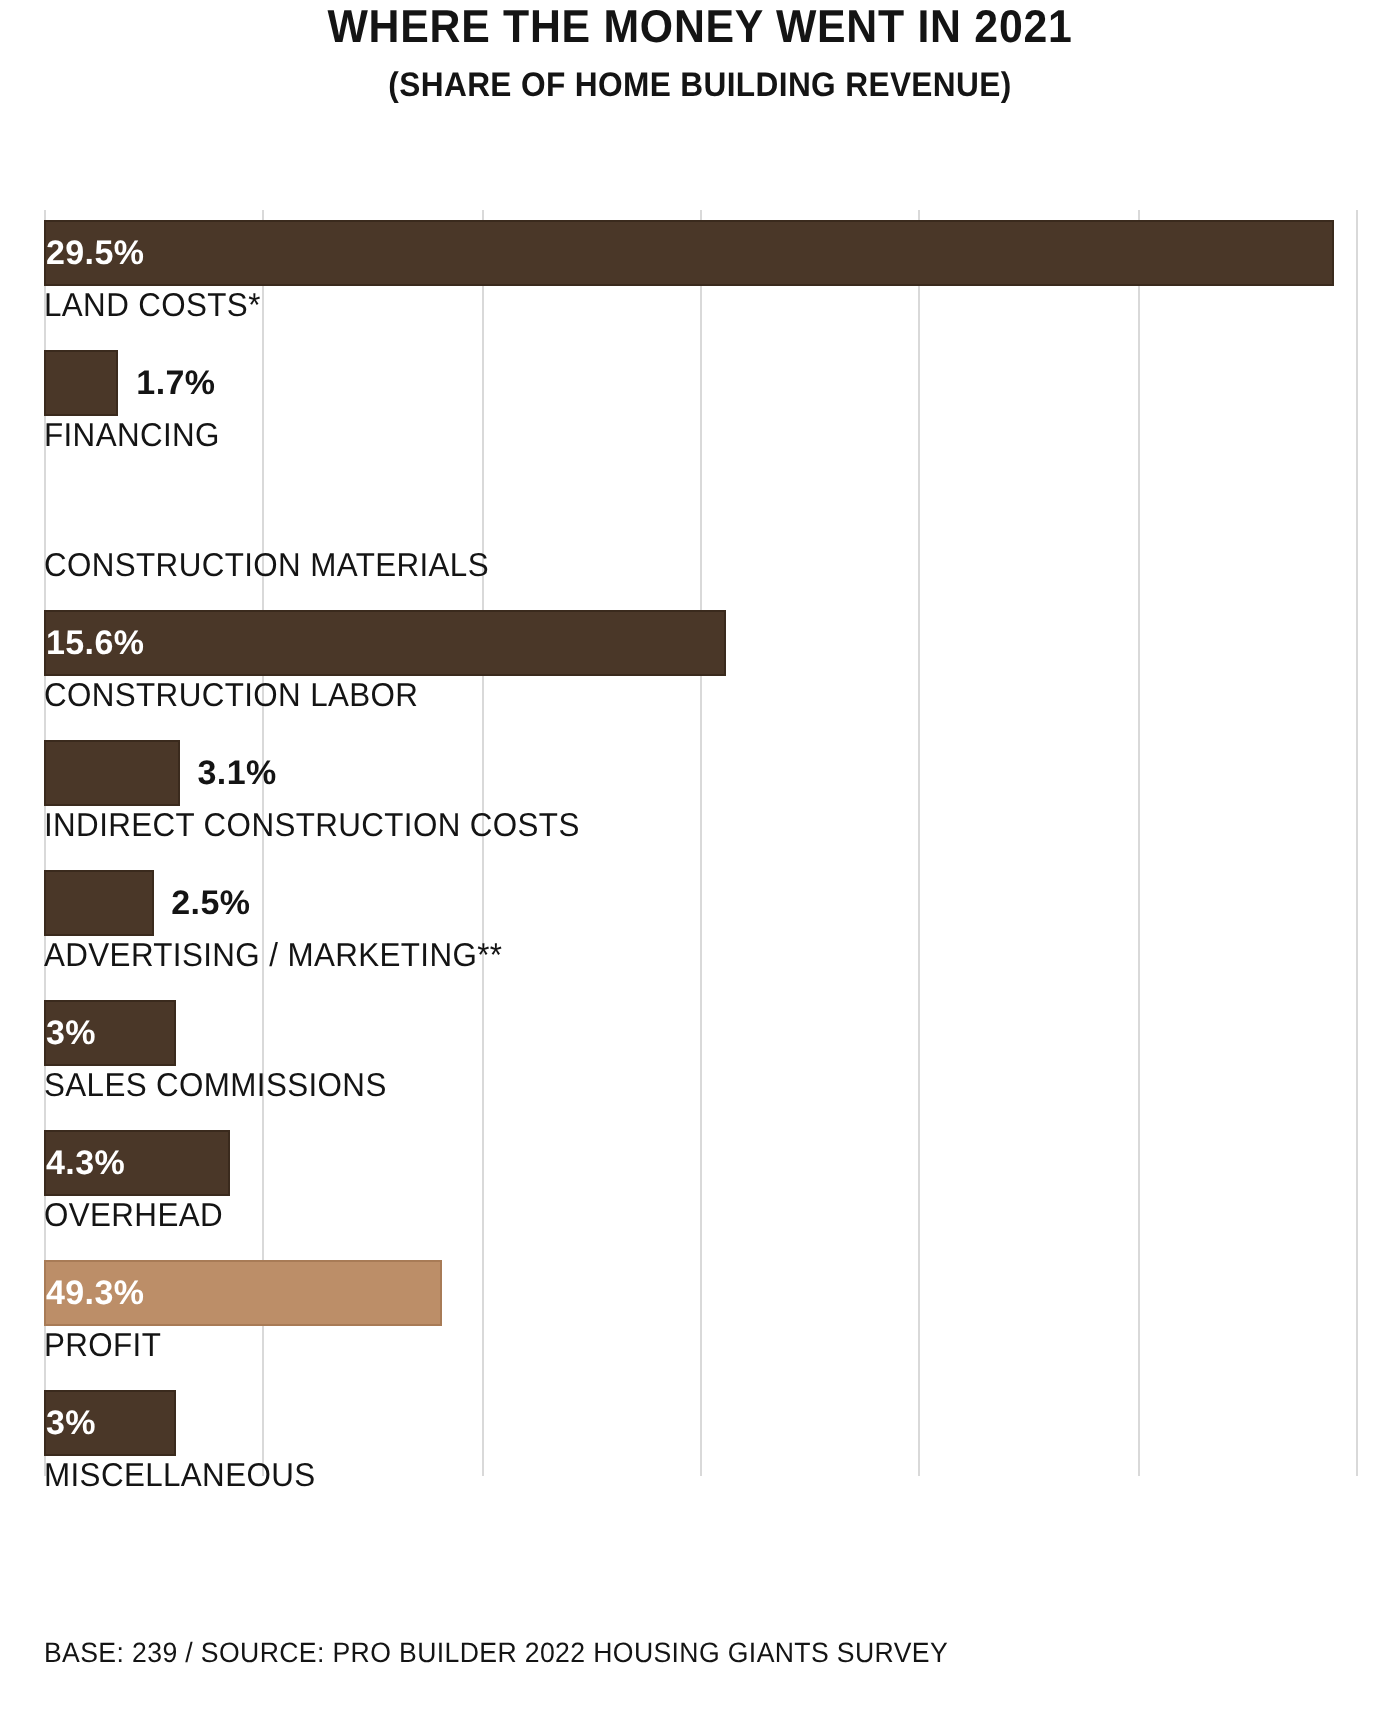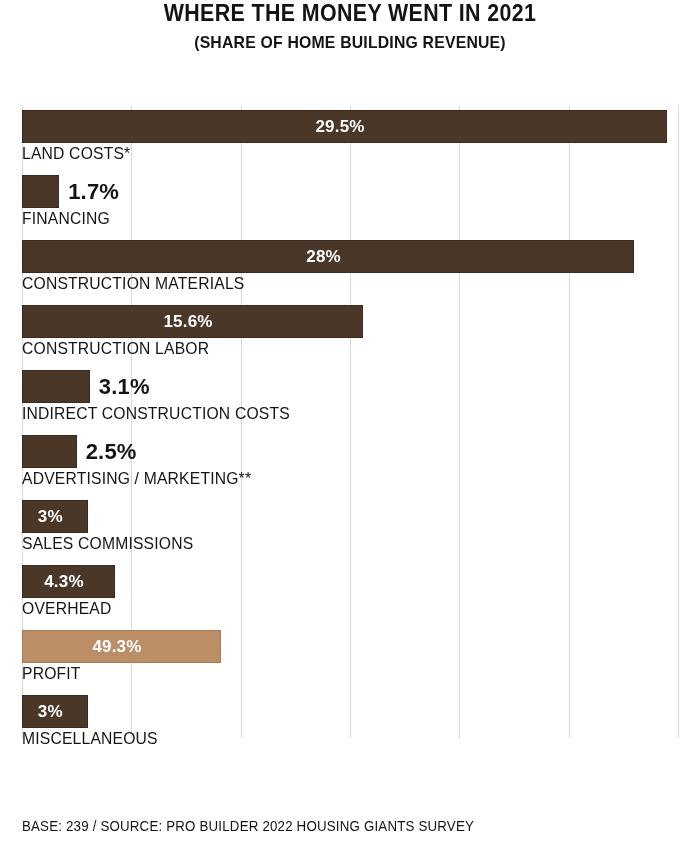--- a/index.html
+++ b/index.html
@@ -95,21 +95,21 @@
   .bar {
     position: absolute;
     left: 0;
     top: 5px;
     height: 33px;
     background: #4A3728;
     border: 1px solid #3a2a1d;
     box-sizing: border-box;
     display: flex;
     align-items: center;
-    justify-content: center;
+    justify-content: flex-start;
   }
   .bar.light {
     background: #BC8E68;
     border-color: #a87b56;
   }
   .bar-value-in {
     font-family: "Liberation Sans Narrow", "Liberation Sans", sans-serif;
     font-size: 17px;
     font-weight: bold;
     color: #ffffff;
@@ -117,21 +117,21 @@
     white-space: nowrap;
     letter-spacing: 0.2px;
   }
   .bar-value-out {
     position: absolute;
     top: 5px;
     height: 33px;
     display: flex;
     align-items: center;
     font-family: "Liberation Sans Narrow", "Liberation Sans", sans-serif;
-    font-size: 22px;
+    font-size: 17px;
     font-weight: bold;
     color: #141414;
     white-space: nowrap;
     letter-spacing: 0.2px;
     padding-left: 9px;
   }
   .cat-label {
     position: absolute;
     left: 0;
     top: 39px;
@@ -202,23 +202,20 @@
               <span class="bar-value-in">29.5%</span>
             </div>
             <div class="cat-label">LAND COSTS*</div>
           </div>
           <div class="row">
             <div class="bar" style="width: 37.1733px; background: rgb(74, 55, 40);"></div>
             <div class="bar-value-out" style="left: 37.1733px;">1.7%</div>
             <div class="cat-label">FINANCING</div>
           </div>
           <div class="row">
-            <div class="bar" style="width: 612.267px; background: rgb(74, 55, 40);">
-              <span class="bar-value-in">28%</span>
-            </div>
             <div class="cat-label">CONSTRUCTION MATERIALS</div>
           </div>
           <div class="row">
             <div class="bar" style="width: 341.12px; background: rgb(74, 55, 40);">
               <span class="bar-value-in">15.6%</span>
             </div>
             <div class="cat-label">CONSTRUCTION LABOR</div>
           </div>
           <div class="row">
             <div class="bar" style="width: 67.7867px; background: rgb(74, 55, 40);"></div>

